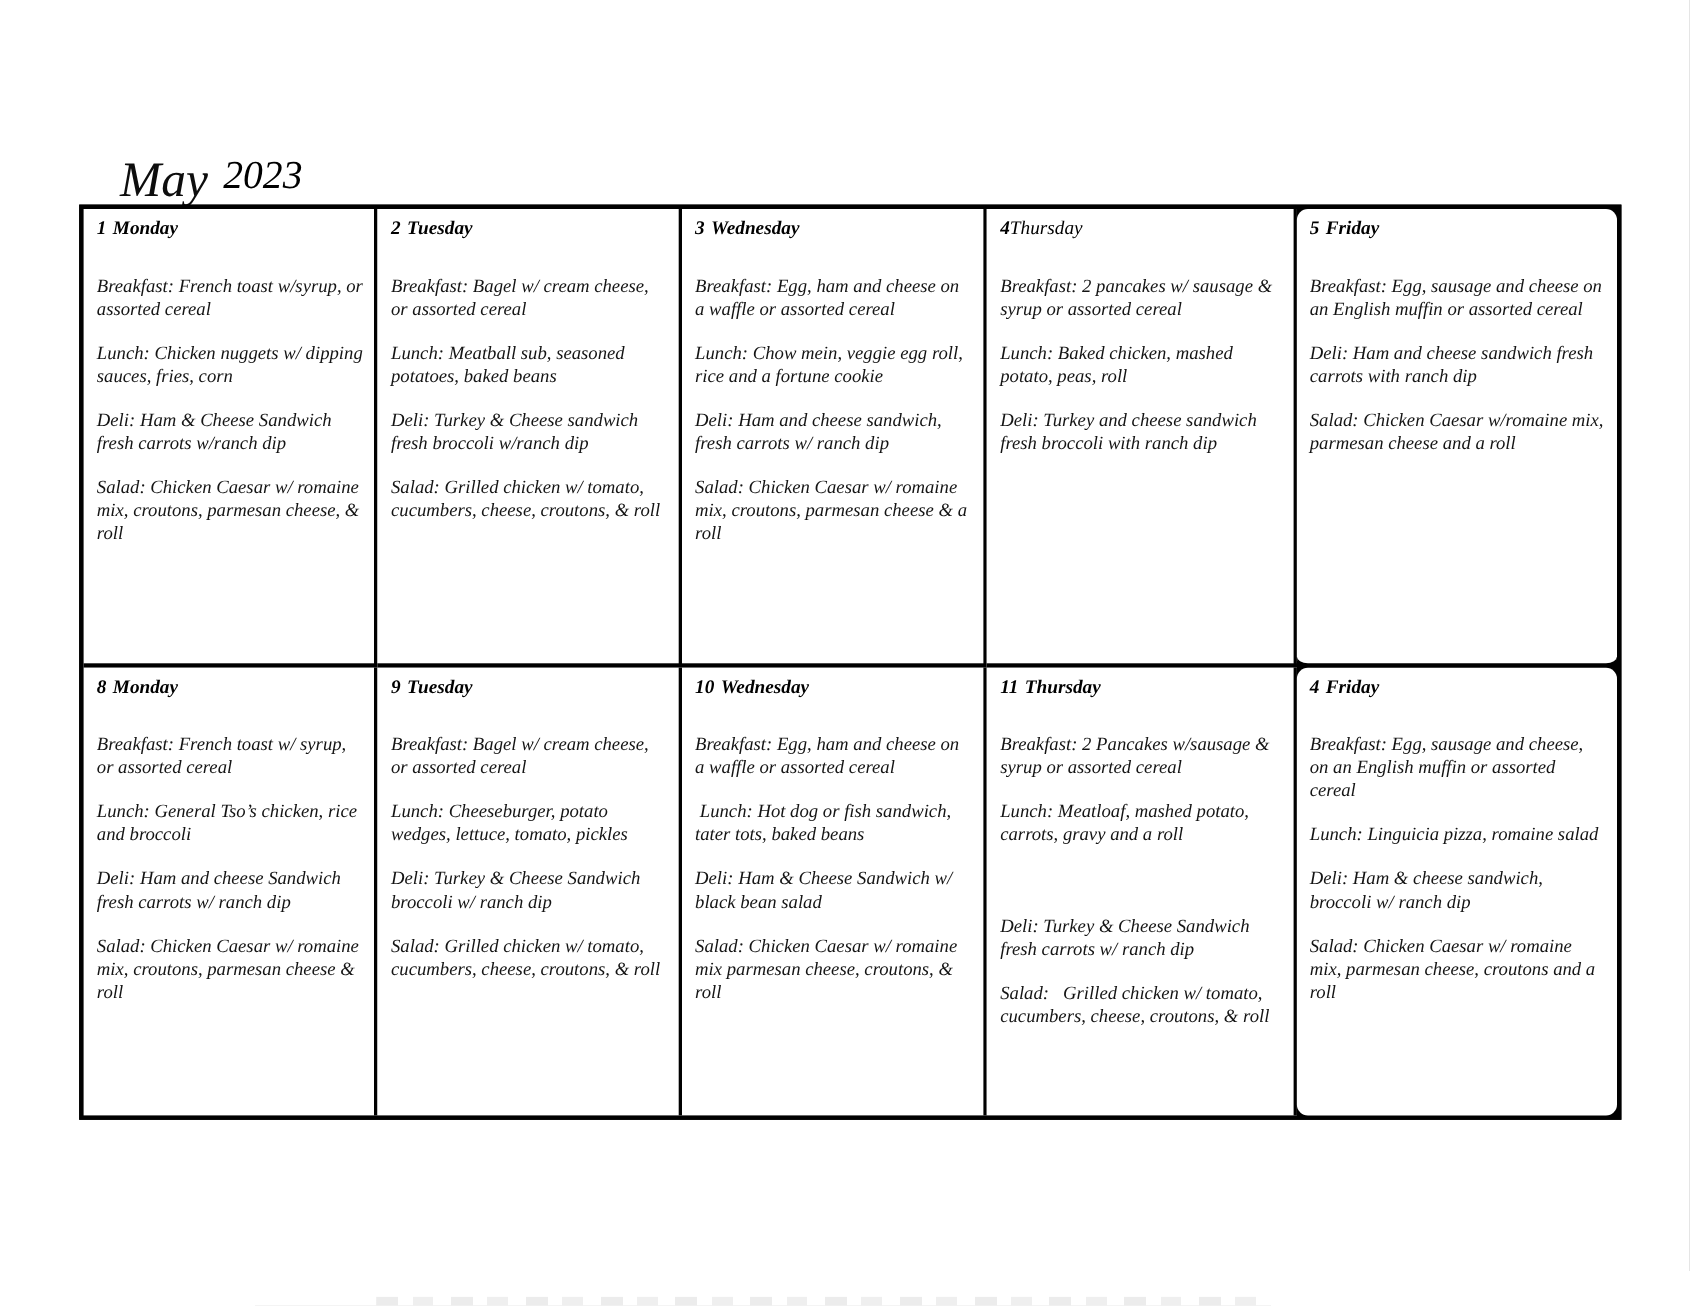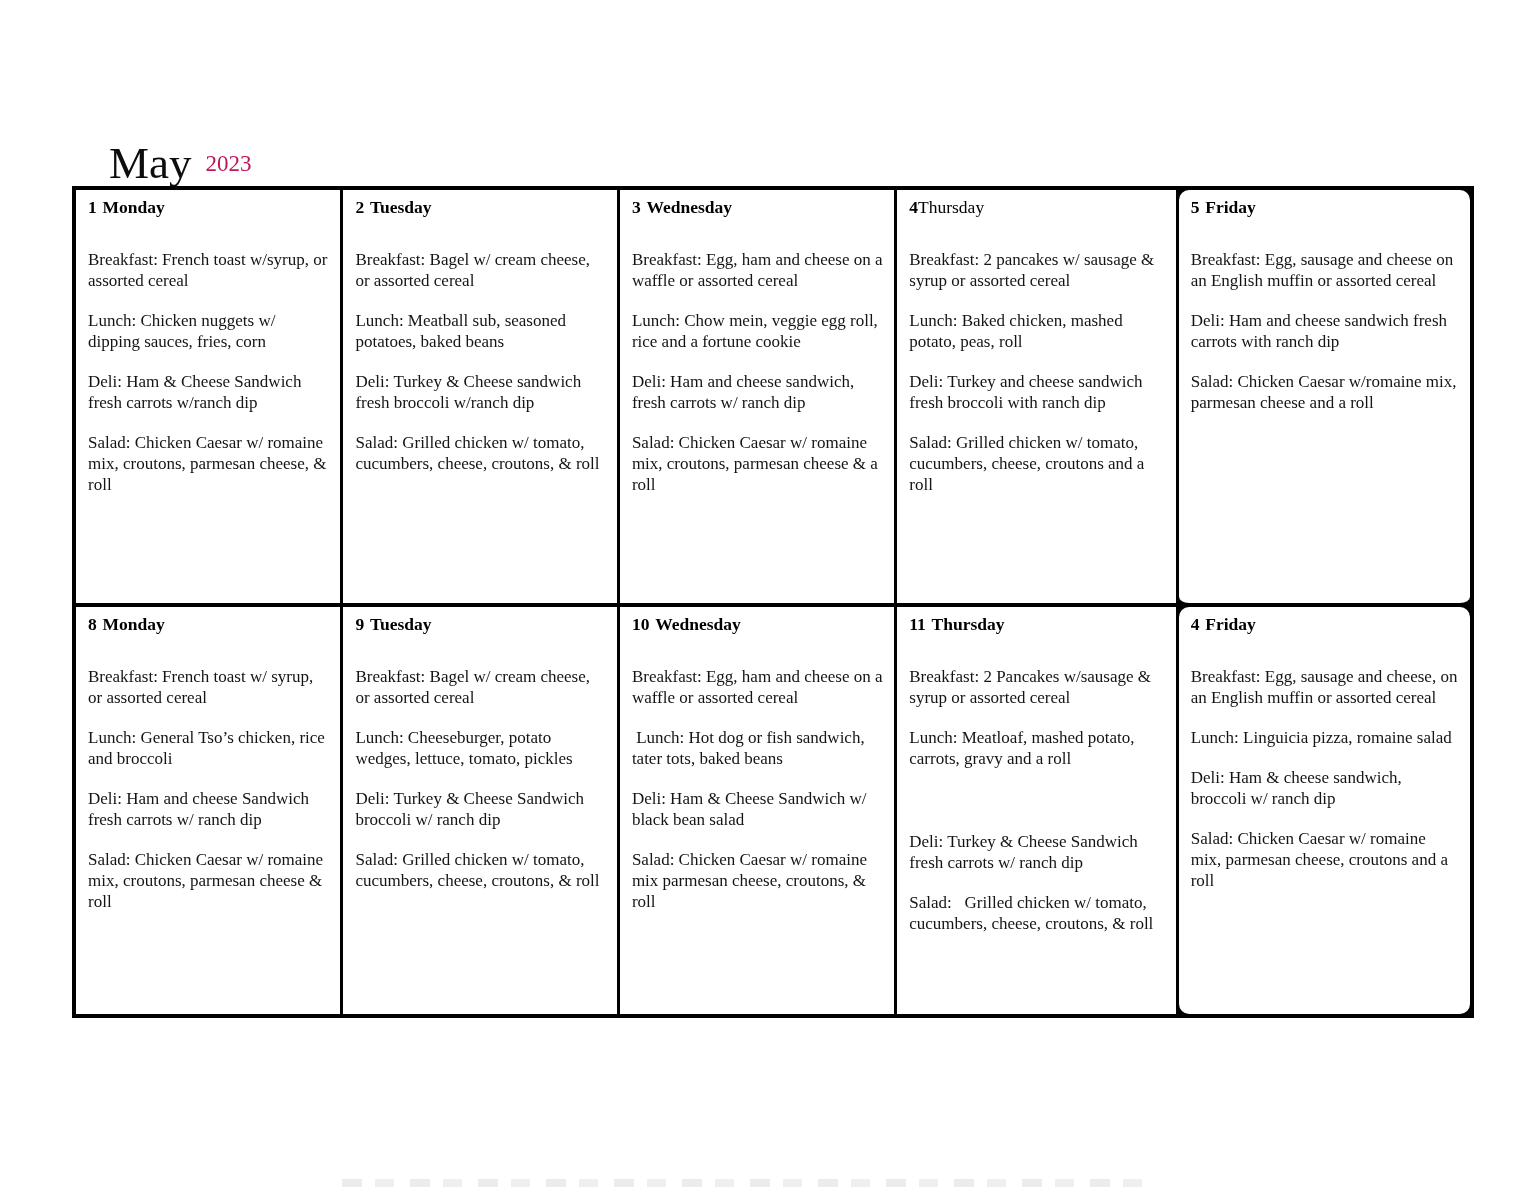--- a/index.html
+++ b/index.html
@@ -10,40 +10,41 @@
     height: 1187px;
     overflow: hidden;
     font-family: "Liberation Serif", serif;
     color: #121212;
   }
   .page {
     position: relative;
     width: 1536px;
     height: 1187px;
     background: #ffffff;
+    font-style: italic;
   }
   .title {
     position: absolute;
     left: 109px;
     top: 141px;
     display: flex;
     align-items: baseline;
     white-space: nowrap;
   }
   .title .month {
     font-size: 45px;
     line-height: 1;
     color: #0d0d0d;
   }
   .title .year {
-    font-size: 23px;
+    font-size: 36px;
     line-height: 1;
     margin-left: 14px;
     transform: translateY(-7px);
-    color: #be185d;
+    color: #000000;
   }
   .calendar {
     position: absolute;
     left: 72px;
     top: 186px;
     width: 1402px;
     height: 832px;
     border: 4px solid #000;
     box-sizing: border-box;
     display: grid;
@@ -128,21 +129,20 @@
       <p class="meal">Lunch: Chow mein, veggie egg roll, rice and a fortune cookie</p>
       <p class="meal">Deli: Ham and cheese sandwich, fresh carrots w/ ranch dip</p>
       <p class="meal">Salad: Chicken Caesar w/ romaine mix, croutons, parmesan cheese &amp; a roll</p>
     </div>
 
     <div class="cell row1">
       <div class="day-header no-space plain-name"><span class="dnum">4</span><span class="dname">Thursday</span></div>
       <p class="meal first">Breakfast: 2 pancakes w/ sausage &amp; syrup or assorted cereal</p>
       <p class="meal">Lunch: Baked chicken, mashed potato, peas, roll</p>
       <p class="meal">Deli: Turkey and cheese sandwich fresh broccoli with ranch dip</p>
-      <p class="meal">Salad: Grilled chicken w/ tomato, cucumbers, cheese, croutons and a roll</p>
     </div>
 
     <div class="cell row1 last-col">
       <div class="day-header"><span class="dnum">5</span><span class="dname">Friday</span></div>
       <p class="meal first">Breakfast: Egg, sausage and cheese on an English muffin or assorted cereal</p>
       <p class="meal">Deli: Ham and cheese sandwich fresh carrots with ranch dip</p>
       <p class="meal">Salad: Chicken Caesar w/romaine mix, parmesan cheese and a roll</p>
     </div>
 
     <div class="cell">

